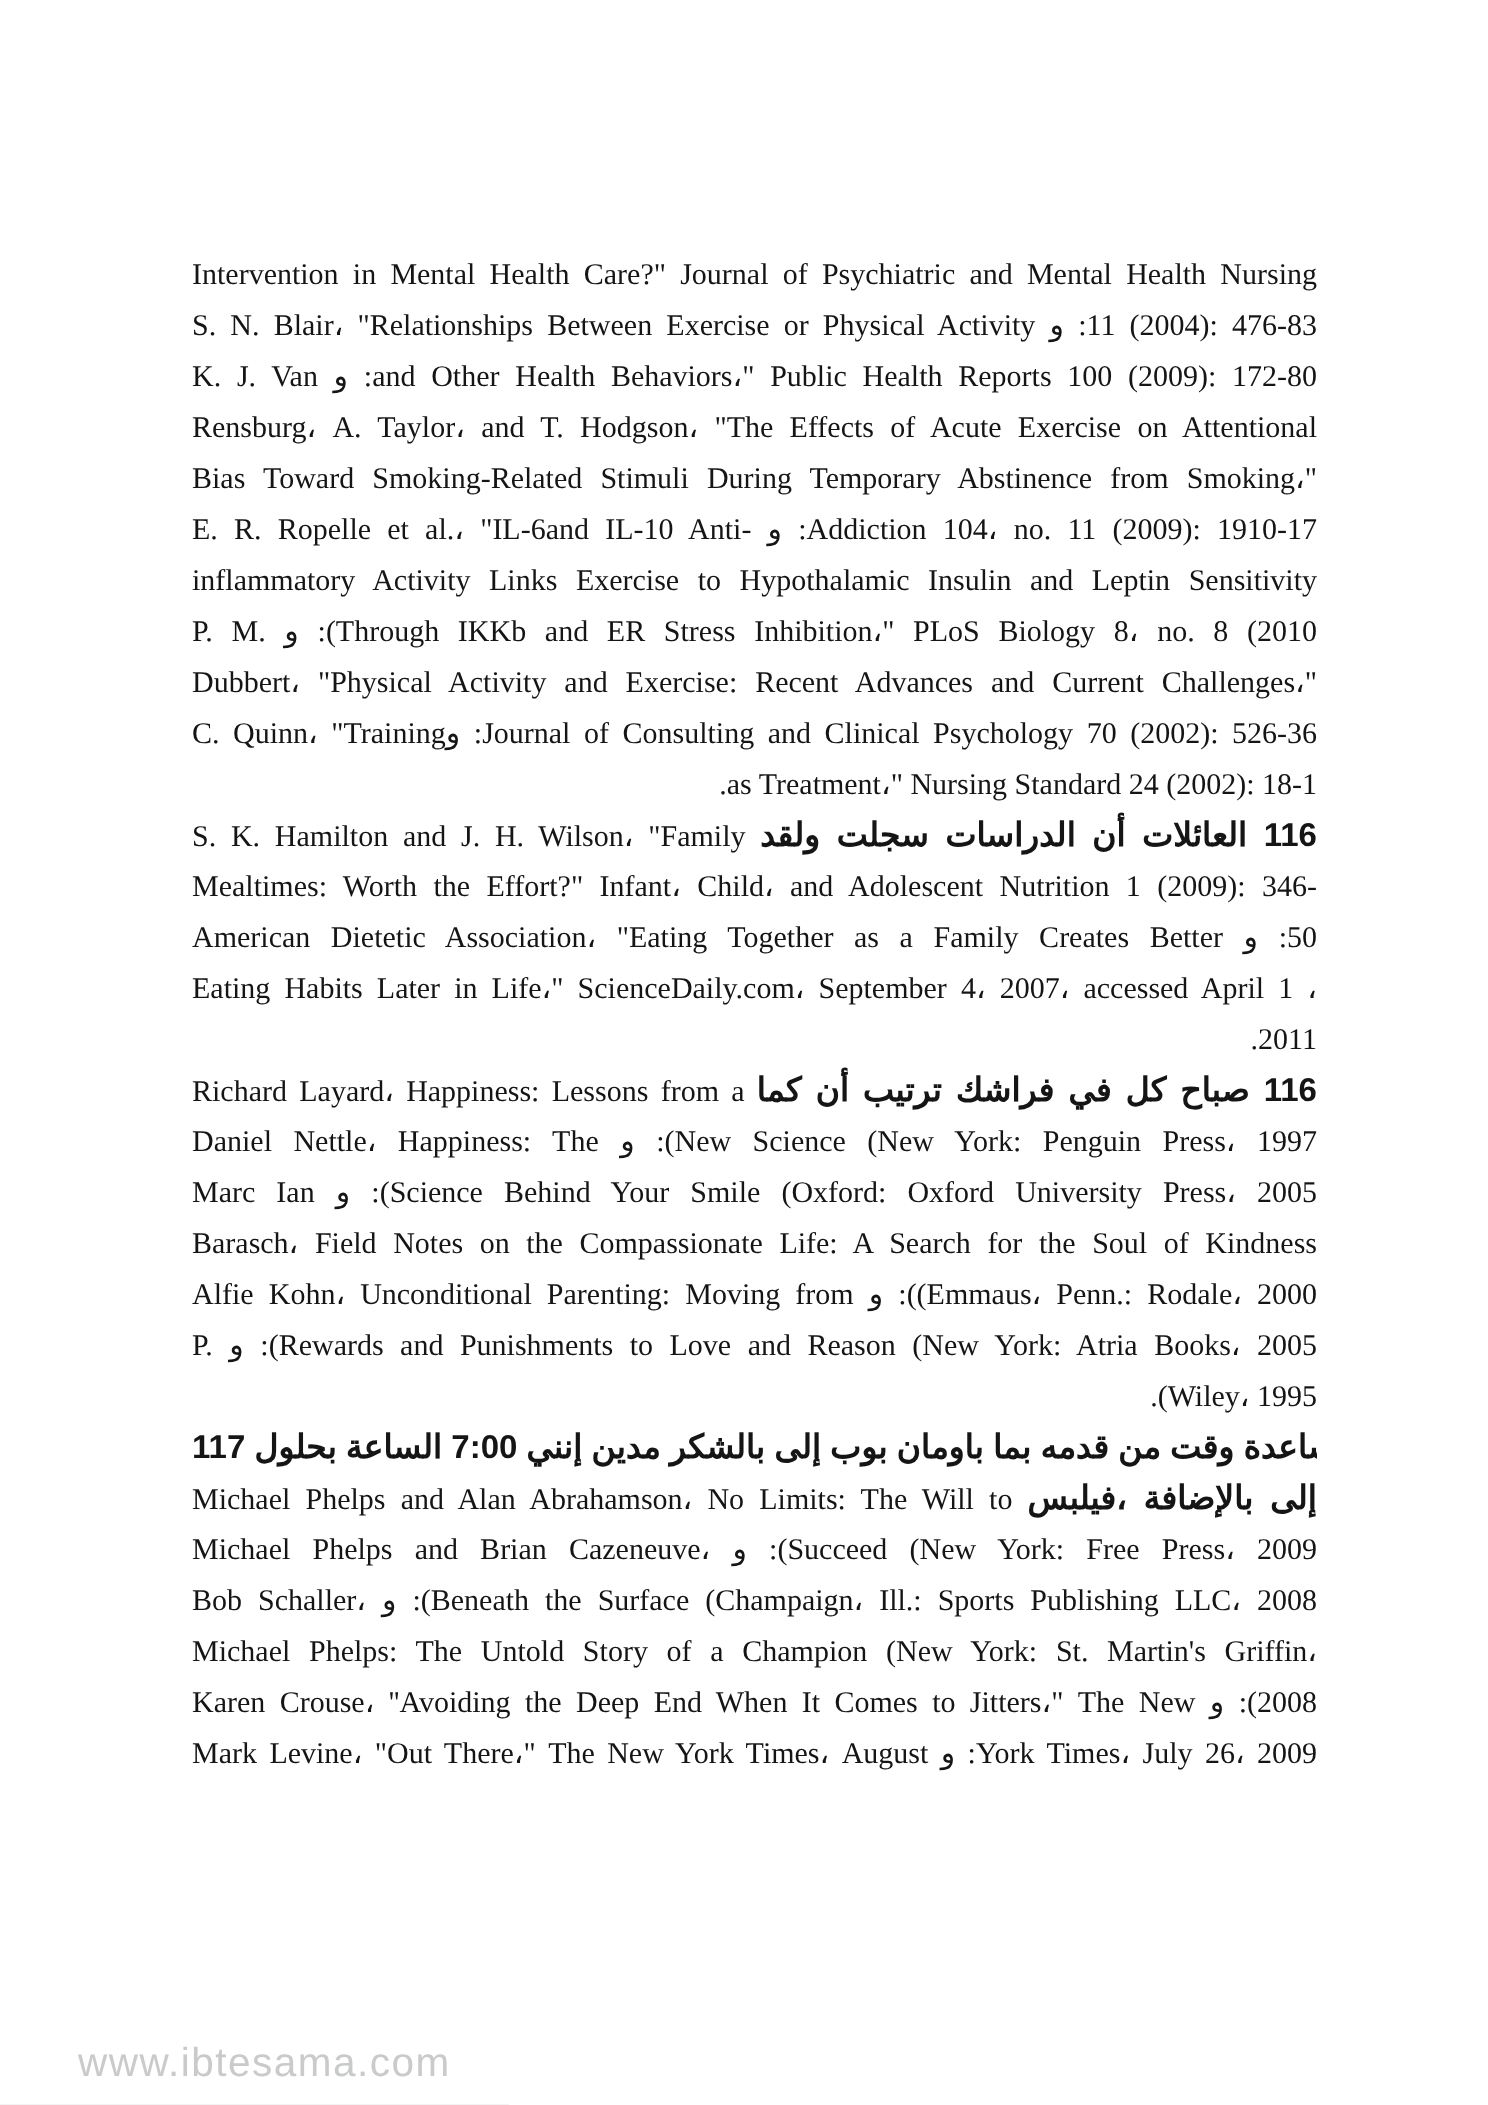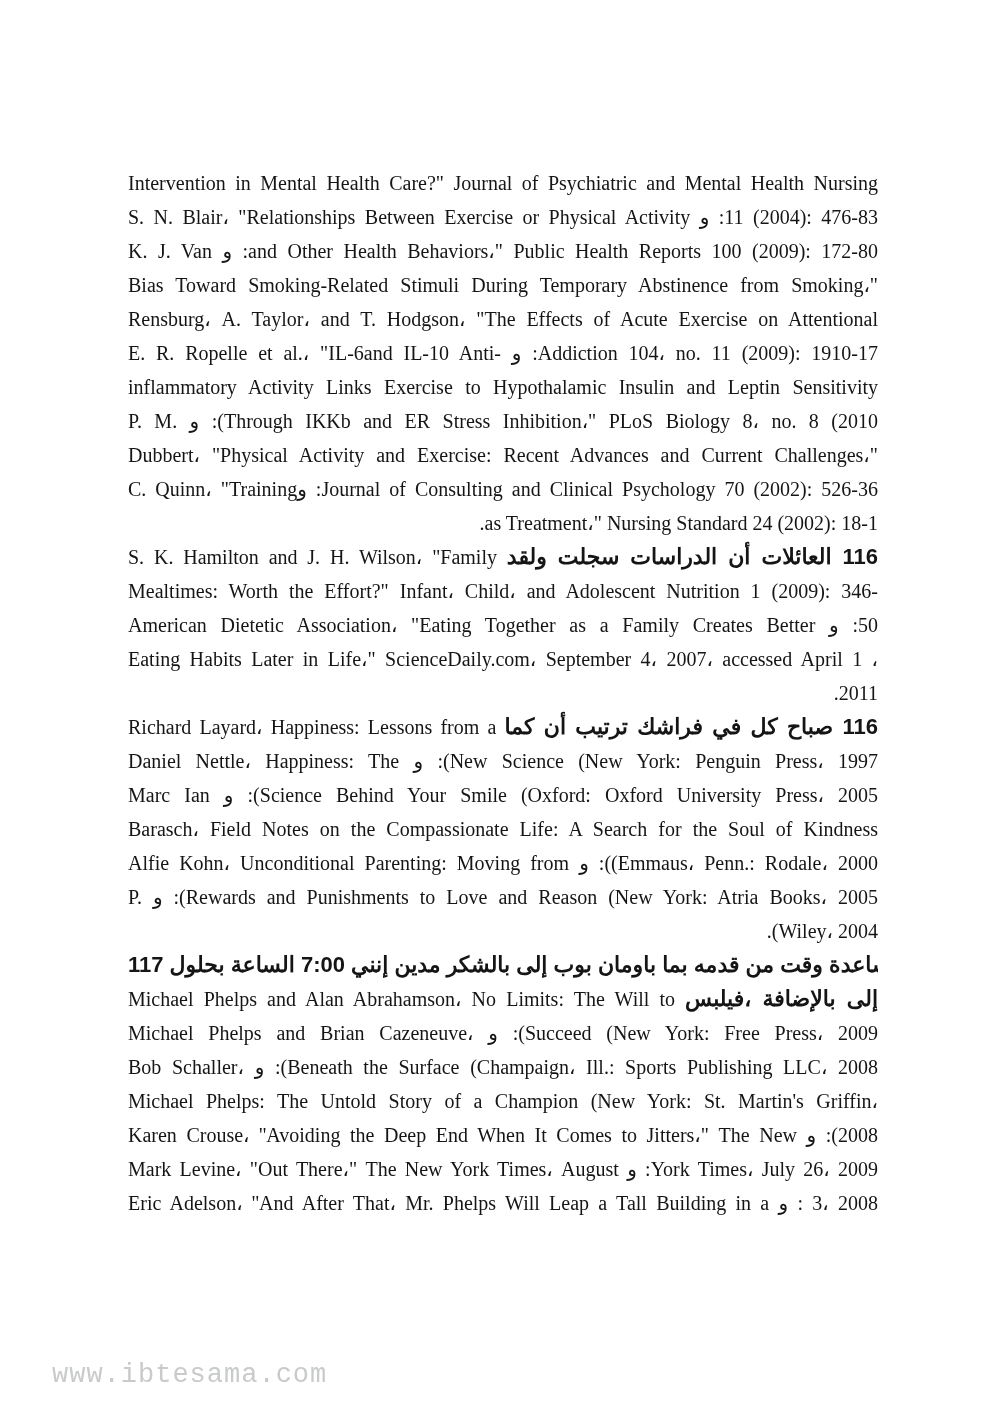--- a/index.html
+++ b/index.html
@@ -32,57 +32,56 @@
   }
   .en { font-family:"Liberation Serif", serif; }
   .ar {
     font-family:Liberation Sans, sans-serif;
     font-weight:bold;
     font-size:22px;
   }
   .watermark {
     position:absolute;
     left:52px; top:1360px;
-    font-family:Liberation Mono, monospace;
+    font-family:Liberation Sans, sans-serif;
     font-size:27px;
     color:#c9cacb;
     letter-spacing:1px;
   }
 </style>
 </head>
 <body>
 
 <div class="page">
   <div class="textblock" id="textblock">
       <div class="line"><span class="en">Intervention in Mental Health Care?" Journal of Psychiatric and Mental Health Nursing</span></div>
       <div class="line"><span class="en">S. N. Blair، "Relationships Between Exercise or Physical Activity و‎ :11 (2004): 476-83</span></div>
       <div class="line"><span class="en">K. J. Van و‎ :and Other Health Behaviors،" Public Health Reports 100 (2009): 172-80</span></div>
+      <div class="line"><span class="en">Rensburg، A. Taylor، and T. Hodgson، "The Effects of Acute Exercise on Attentional</span></div>
       <div class="line"><span class="en">Bias Toward Smoking-Related Stimuli During Temporary Abstinence from Smoking،"</span></div>
-      <div class="line"><span class="en">Rensburg، A. Taylor، and T. Hodgson، "The Effects of Acute Exercise on Attentional</span></div>
       <div class="line"><span class="en">E. R. Ropelle et al.، "IL-6and IL-10 Anti- و‎ :Addiction 104، no. 11 (2009): 1910-17</span></div>
       <div class="line"><span class="en">inflammatory Activity Links Exercise to Hypothalamic Insulin and Leptin Sensitivity</span></div>
       <div class="line"><span class="en">P. M. و‎ :(Through IKKb and ER Stress Inhibition،" PLoS Biology 8، no. 8 (2010</span></div>
       <div class="line"><span class="en">Dubbert، "Physical Activity and Exercise: Recent Advances and Current Challenges،"</span></div>
       <div class="line"><span class="en">C. Quinn، "Trainingو‎ :Journal of Consulting and Clinical Psychology 70 (2002): 526-36</span></div>
       <div class="line right"><span class="en">.as Treatment،" Nursing Standard 24 (2002): 18-1</span></div>
       <div class="line"><span class="en">S. K. Hamilton and J. H. Wilson، "Family </span><span class="ar">ولقد‎ سجلت‎ الدراسات‎ أن‎ العائلات‎ 116</span></div>
       <div class="line"><span class="en">Mealtimes: Worth the Effort?" Infant، Child، and Adolescent Nutrition 1 (2009): 346-</span></div>
       <div class="line"><span class="en">American Dietetic Association، "Eating Together as a Family Creates Better و‎ :50</span></div>
       <div class="line"><span class="en">Eating Habits Later in Life،" ScienceDaily.com، September 4، 2007، accessed April 1 ،</span></div>
       <div class="line right"><span class="en">.2011</span></div>
       <div class="line"><span class="en">Richard Layard، Happiness: Lessons from a </span><span class="ar">كما‎ أن‎ ترتيب‎ فراشك‎ في‎ كل‎ صباح‎ 116</span></div>
       <div class="line"><span class="en">Daniel Nettle، Happiness: The و‎ :(New Science (New York: Penguin Press، 1997</span></div>
       <div class="line"><span class="en">Marc Ian و‎ :(Science Behind Your Smile (Oxford: Oxford University Press، 2005</span></div>
       <div class="line"><span class="en">Barasch، Field Notes on the Compassionate Life: A Search for the Soul of Kindness</span></div>
       <div class="line"><span class="en">Alfie Kohn، Unconditional Parenting: Moving from و‎ :((Emmaus، Penn.: Rodale، 2000</span></div>
       <div class="line"><span class="en">P. و‎ :(Rewards and Punishments to Love and Reason (New York: Atria Books، 2005</span></div>
-      <div class="line right"><span class="en">.(Wiley، 2004</span></div>
+      <div class="line right"><span class="en">.(Wiley، 1995</span></div>
       <div class="line"><span class="ar">117 بحلول‎ الساعة‎ 7:00 إنني‎ مدين‎ بالشكر‎ إلى‎ بوب‎ باومان‎ بما‎ قدمه‎ من‎ وقت‎ ومساعدة‎ في‎ فهم‎ تدريب</span></div>
       <div class="line"><span class="en">Michael Phelps and Alan Abrahamson، No Limits: The Will to </span><span class="ar">فيلبس،‎ بالإضافة‎ إلى</span></div>
       <div class="line"><span class="en">Michael Phelps and Brian Cazeneuve، و‎ :(Succeed (New York: Free Press، 2009</span></div>
       <div class="line"><span class="en">Bob Schaller، و‎ :(Beneath the Surface (Champaign، Ill.: Sports Publishing LLC، 2008</span></div>
       <div class="line"><span class="en">Michael Phelps: The Untold Story of a Champion (New York: St. Martin's Griffin،</span></div>
       <div class="line"><span class="en">Karen Crouse، ''Avoiding the Deep End When It Comes to Jitters،" The New و‎ :(2008</span></div>
       <div class="line"><span class="en">Mark Levine، "Out There،" The New York Times، August و‎ :York Times، July 26، 2009</span></div>
-      <div class="line"><span class="en">Eric Adelson، ''And After That، Mr. Phelps Will Leap a Tall Building in a و‎ : 3، 2008</span></div>
     </div>
   <div class="watermark">www.ibtesama.com</div>
 </div>
 
 </body></html>

